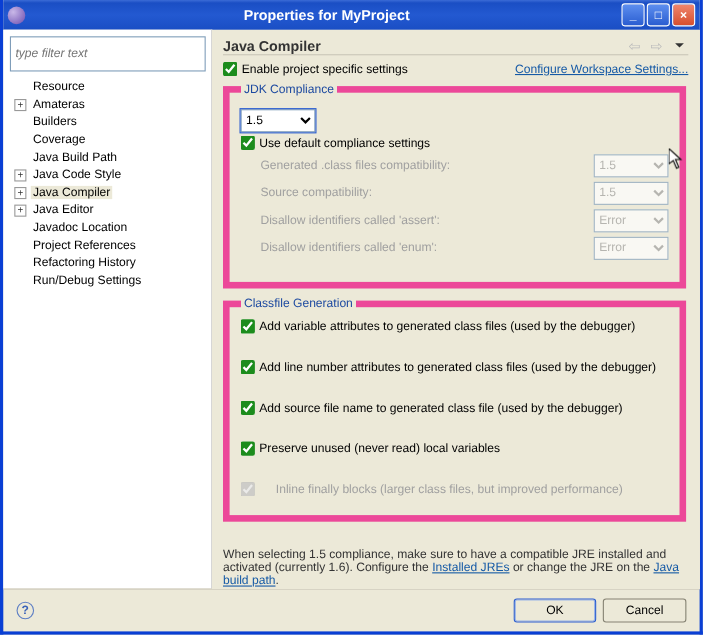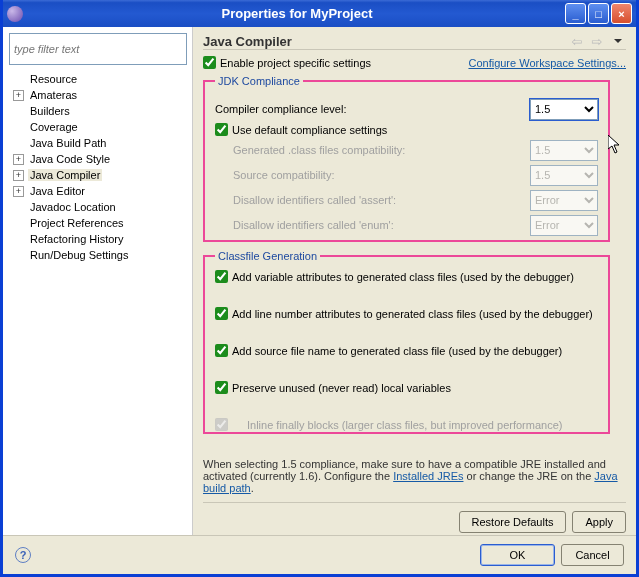--- a/index.html
+++ b/index.html
@@ -106,22 +106,22 @@
     display: inline-flex; align-items: center; justify-content: center;
     font-size: 13px;
   }
   .menu-tri { border-style: solid; border-width: 4px 4px 0 4px; border-color: #333 transparent transparent transparent; width:0;height:0; margin-left:2px; }
 
   .top-row { display: flex; align-items: center; margin-bottom: 6px; }
   .top-row .spacer { flex: 1; }
   a.conf { color: #165aa6; text-decoration: underline; font-size: 11px; }
 
   fieldset.group {
-    border: 2px solid #ec4899;
-    margin: 0 16px 8px 0; padding: 8px 10px 1px 10px;
+    border: 6px solid #ec4899;
+    margin: 0 2px 8px 0; padding: 8px 10px 17px 10px;
     position: relative;
   }
   fieldset.group > legend {
     color: #1e4aa0; padding: 0 3px; font-size: 11px;
   }
   .form-line {
     display: flex; align-items: center; height: 22px;
     margin: 3px 0;
   }
   .form-line .lbl { flex: 1; }
@@ -256,21 +256,20 @@
             <span>Enable project specific settings</span>
           </label>
           <span class="spacer"></span>
           <a class="conf" href="#">Configure Workspace Settings...</a>
         </div>
 
         <fieldset class="group">
           <legend>JDK Compliance</legend>
 
           <div class="form-line">
-            <span class="lbl">Compiler compliance level:</span>
             <select class="combo focus">
               <option>1.5</option>
             </select>
           </div>
 
           <label class="cb">
             <input type="checkbox" checked="" style="">
             <span>Use default compliance settings</span>
           </label>
 
@@ -333,21 +332,21 @@
           <button class="btn">Apply</button>
         </div>
       </div>
     </div>
 
     <div class="footer">
       <div class="help">?</div>
       <div class="spacer"></div>
       <button class="btn default" style="width:75px">OK</button>
       <span style="width:6px"></span>
-      <button class="btn" style="width:63px">Cancel</button>
+      <button class="btn" style="width:76px">Cancel</button>
     </div>
   </div>
 
   <div class="cursor">
     <svg width="16" height="20" viewBox="0 0 16 20">
         <path d="M0 0 L0 14 L4 11 L7 18 L9 17 L6 10 L11 10 Z" fill="white" stroke="black" stroke-width="1"></path>
       </svg>
   </div>
 </div>
 

